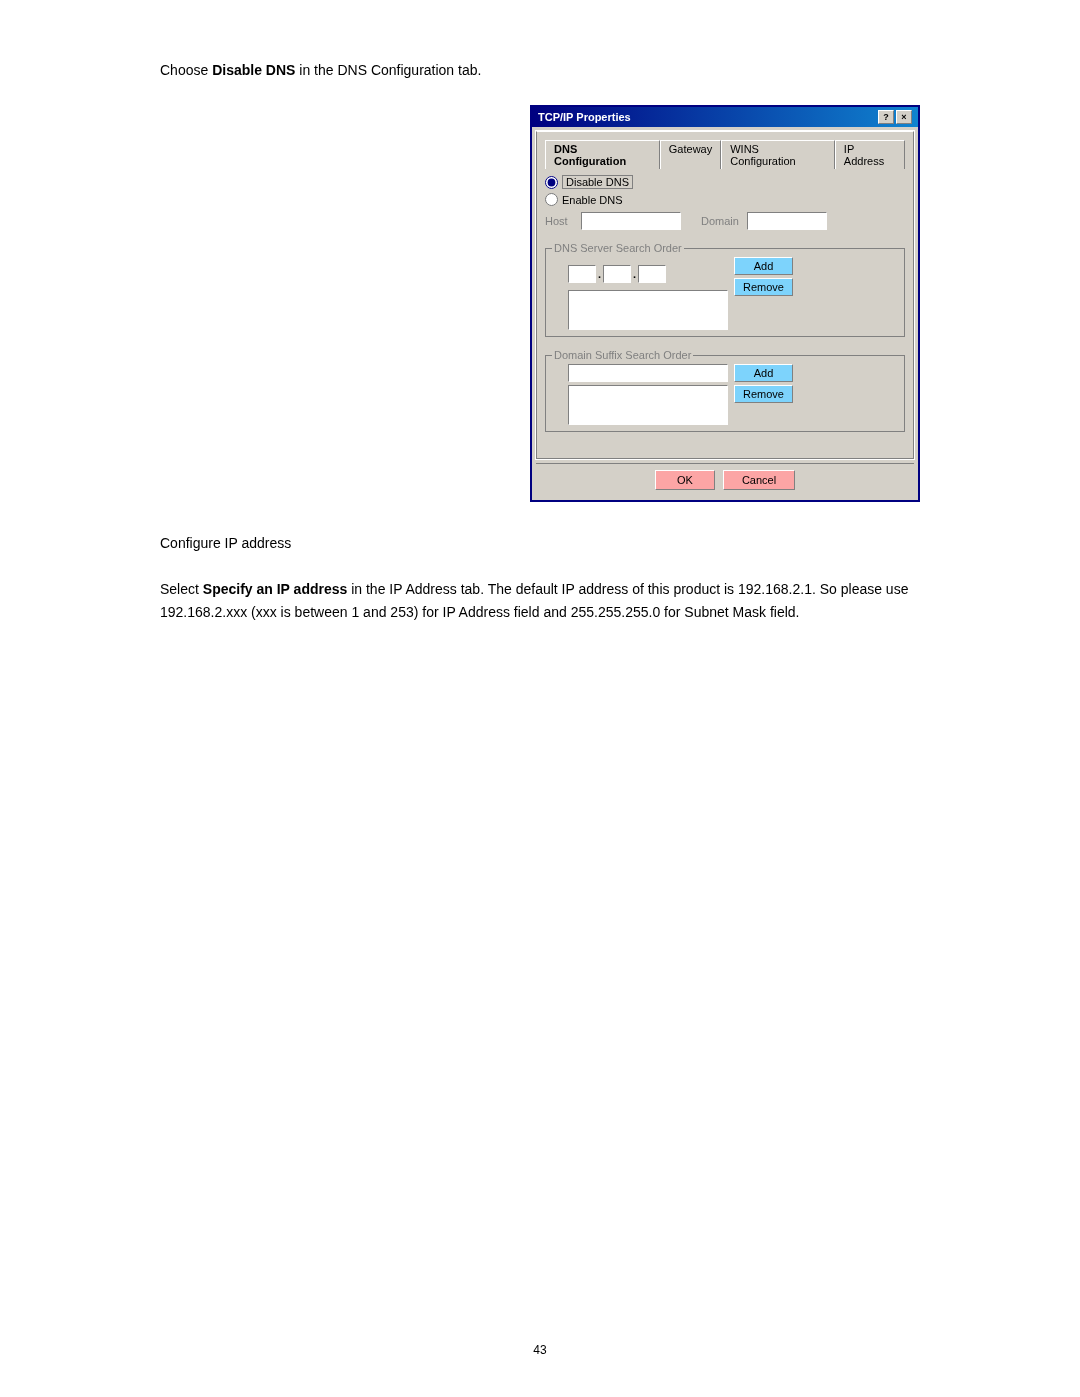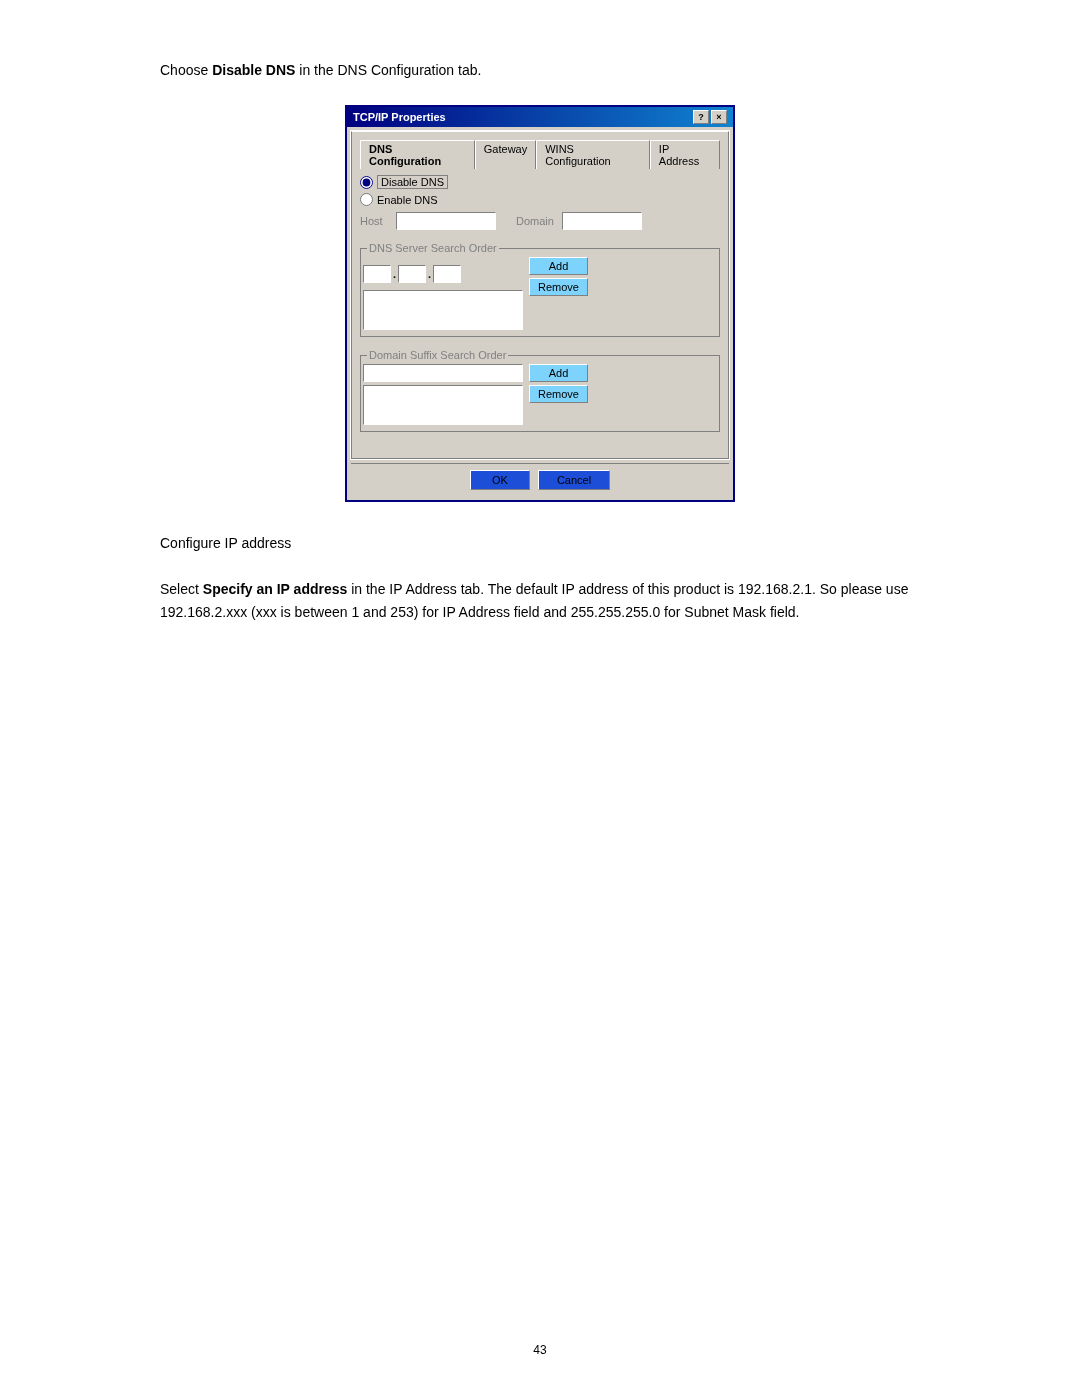--- a/index.html
+++ b/index.html
@@ -25,21 +25,21 @@
     }
 
     .instruction-text b {
       font-weight: bold;
     }
 
     
     .dialog-wrapper {
       margin: 10px 0 30px 0;
       display: flex;
-      justify-content: center;
+      justify-content: flex-end;
     }
 
     .dialog {
       width: 390px;
       border: 2px solid #000080;
       background: #d4d0c8;
       font-family: 'MS Sans Serif', Arial, sans-serif;
       font-size: 11px;
     }
 
@@ -163,21 +163,21 @@
       border-color: #808080 #ffffff #ffffff #808080;
       background: #ffffff;
       height: 18px;
       width: 80px;
       font-size: 11px;
     }
 
     .section-group {
       border: 1px solid #808080;
       margin: 18px 0;
-      padding: 4px 6px 6px 2px;
+      padding: 4px 6px 6px 22px;
       position: relative;
     }
 
     .section-legend {
       font-size: 11px;
       color: #808080;
       background: #d4d0c8;
       position: absolute;
       top: -7px;
       left: 6px;
@@ -261,21 +261,21 @@
       justify-content: center;
       gap: 8px;
       padding: 6px 8px;
       border-top: 1px solid #808080;
       margin-top: 4px;
     }
 
     .footer-btn {
       border: 1px solid;
       border-color: #ffffff #808080 #808080 #ffffff;
-      background: #1d4ed8;
+      background: #fca5a5;
       padding: 3px 18px;
       font-size: 11px;
       cursor: pointer;
       min-width: 60px;
       text-align: center;
     }
 
     .section2-text {
       margin-top: 24px;
       font-size: 14px;

